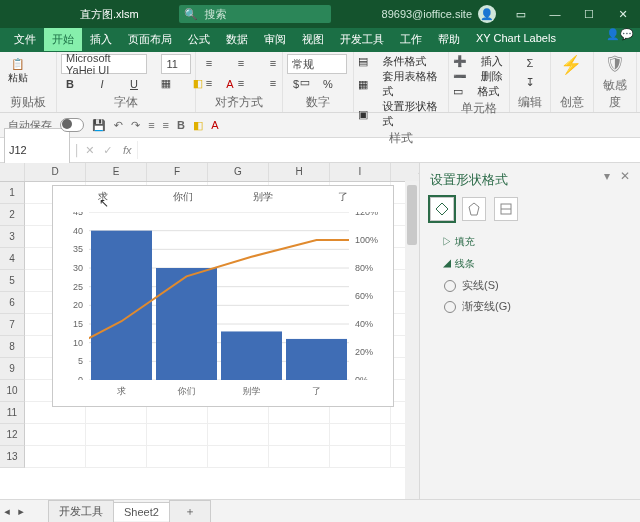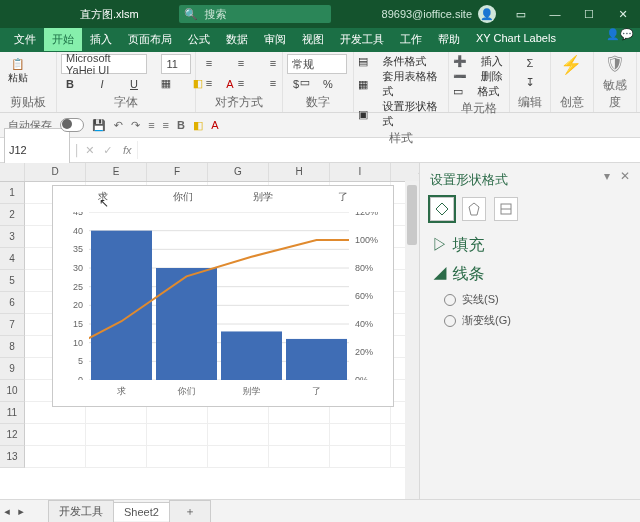--- a/index.html
+++ b/index.html
@@ -45,21 +45,21 @@
 .lineP{fill:none;stroke:#e08a2e;stroke-width:2}
 .ytick,.y2tick,.xtick{font-size:9px;fill:#666}
 .cursor{position:absolute;left:46px;top:10px;font-size:12px;pointer-events:none}
 .vscroll{position:absolute;right:0;top:18px;bottom:0;width:14px;background:#f0f0f0}
 .vscroll .thumb{position:absolute;left:2px;right:2px;top:4px;height:60px;background:#c9c9c9;border-radius:2px}
 .pane{width:200px;background:#f3f3f3;border-left:1px solid #d9d9d9;display:flex;flex-direction:column;padding:6px 10px 0;font-size:12px;color:#333}
 .pane h3{margin:2px 0 8px;font-size:13px;color:#2b6b48;font-weight:normal}
 .pane .icons{display:flex;gap:8px;margin-bottom:10px}
 .pico{width:22px;height:22px;border:1px solid #c9c9c9;display:flex;align-items:center;justify-content:center;background:#fff}
 .pico.active{outline:2px solid #2b6b48}
-.sect{color:#2b6b48;margin:4px 2px;font-size:16px}
+.sect{color:#2b6b48;margin:4px 12px;font-size:10px}
 .radio{display:flex;align-items:center;gap:6px;margin:3px 0 3px 14px;color:#555;font-size:11px}
 .radio .dot{width:10px;height:10px;border:1px solid #888;border-radius:50%}
 .closep{position:absolute;right:10px;top:6px;color:#888}
 .status{height:22px;background:#f3f3f3;border-top:1px solid #d9d9d9;display:flex;align-items:center;font-size:11px;color:#555}
 .stabs{display:flex;align-items:center;margin-left:20px}
 .stab{padding:3px 10px;border:1px solid #ccc;border-bottom:none;background:#eee;margin-right:-1px}
 .stab.active{background:#fff}
 svg{display:block}
 </style>
 </head>

